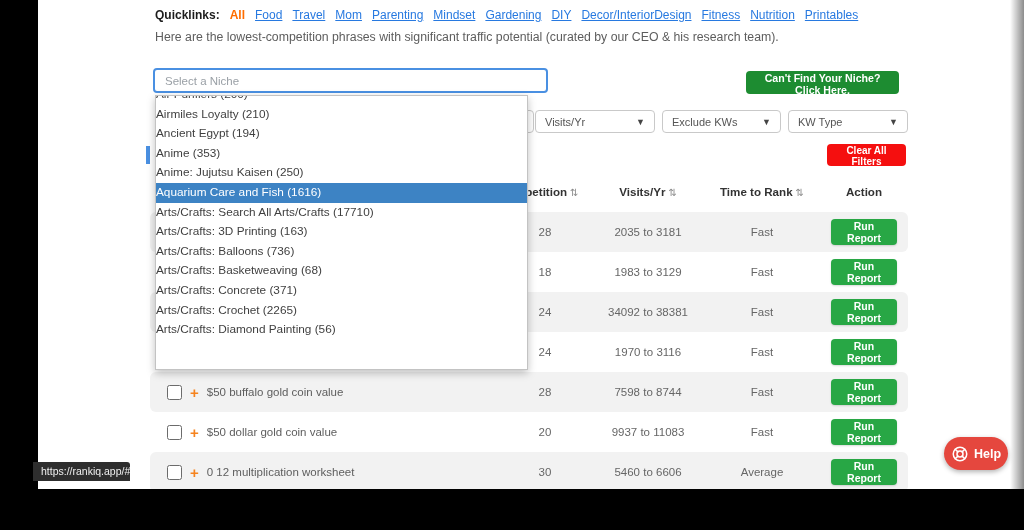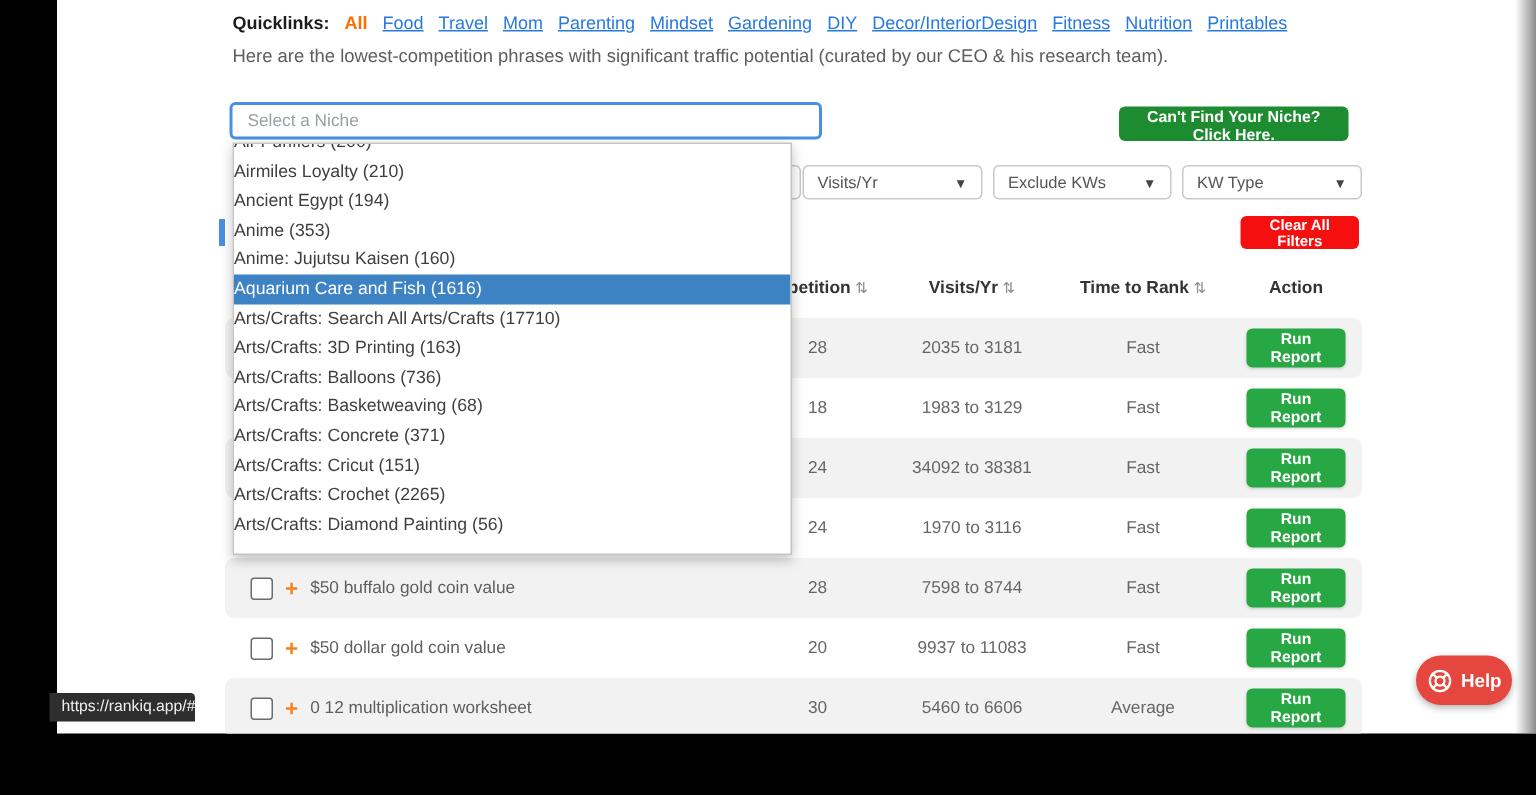--- a/index.html
+++ b/index.html
@@ -202,28 +202,27 @@
           <div class="cell c-time">Average</div>
           <button class="run-btn">Run Report</button>
         </div>
       </div>
 
     <div class="dropdown">
         <div class="opt first">Air Purifiers (200)</div>
         <div class="opt">Airmiles Loyalty (210)</div>
         <div class="opt">Ancient Egypt (194)</div>
         <div class="opt">Anime (353)</div>
-        <div class="opt">Anime: Jujutsu Kaisen (160)</div>
+        <div class="opt">Anime: Jujutsu Kaisen (250)</div>
         <div class="opt selected">Aquarium Care and Fish (1616)</div>
         <div class="opt">Arts/Crafts: Search All Arts/Crafts (17710)</div>
         <div class="opt">Arts/Crafts: 3D Printing (163)</div>
         <div class="opt">Arts/Crafts: Balloons (736)</div>
         <div class="opt">Arts/Crafts: Basketweaving (68)</div>
         <div class="opt">Arts/Crafts: Concrete (371)</div>
-        <div class="opt">Arts/Crafts: Cricut (151)</div>
         <div class="opt">Arts/Crafts: Crochet (2265)</div>
         <div class="opt">Arts/Crafts: Diamond Painting (56)</div>
       </div>
     <div class="blue-sliver"></div>
 
     <button class="help-btn">
       <span style="display:flex;">
         <svg viewBox="0 0 24 24" width="18" height="18" fill="none" stroke="#fff" stroke-width="2" stroke-linecap="round">
           <circle cx="12" cy="12" r="9"></circle>
           <circle cx="12" cy="12" r="4"></circle>

